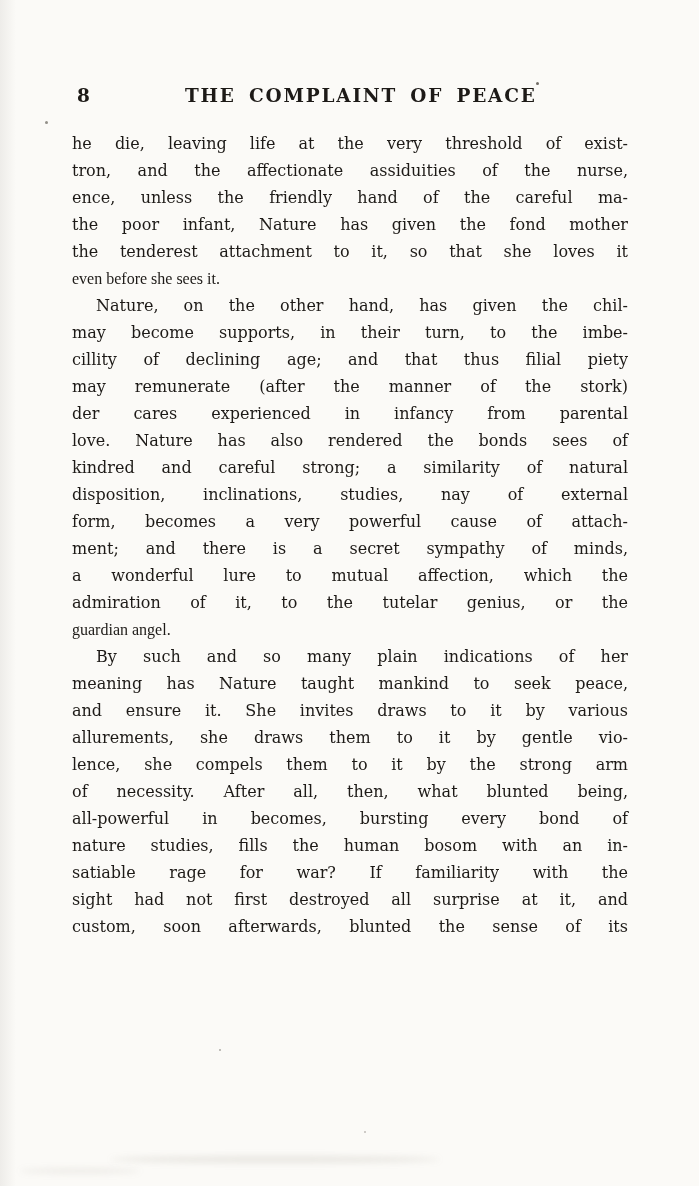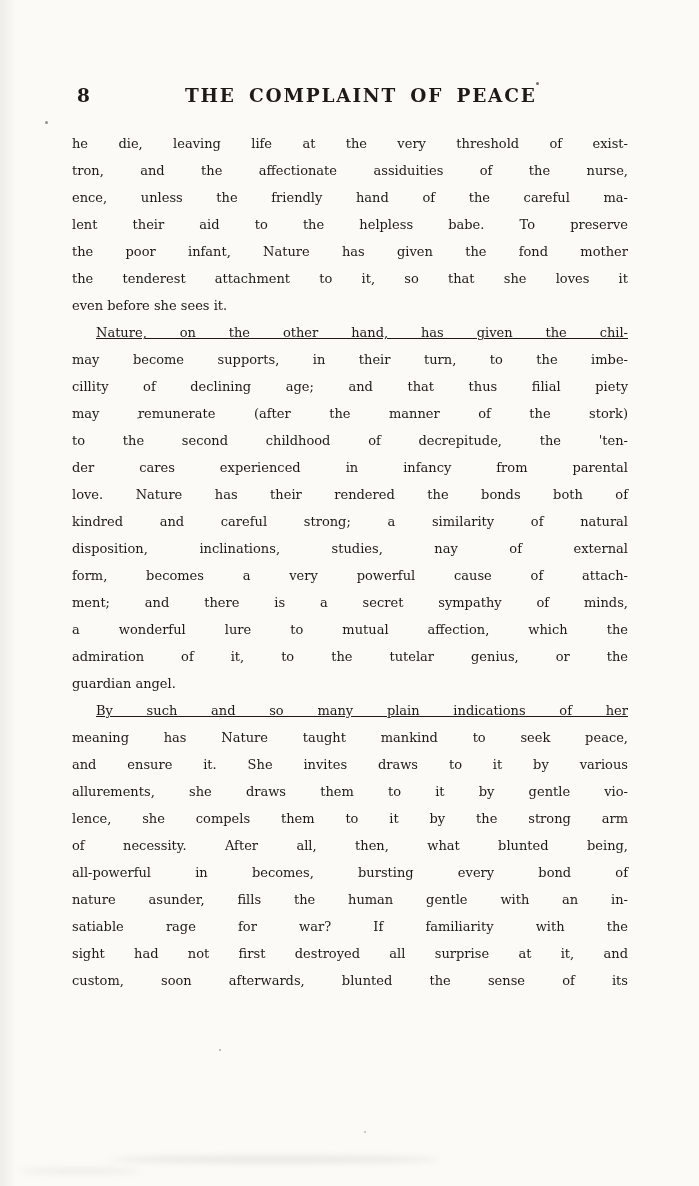--- a/index.html
+++ b/index.html
@@ -20,25 +20,25 @@
     position: absolute; top: 85px; left: 72px; right: 71px; height: 26px;
     font-weight: bold; font-size: 18.5px;
   }
   .pagenum { position: absolute; left: 5px; top: 0; letter-spacing: 1px; }
   .running-title {
     position: absolute; left: 96px; top: 0;
     letter-spacing: 1.8px; word-spacing: 5px; white-space: nowrap; margin-left: 17px;
   }
   .bodytext {
     position: absolute; top: 130px; left: 72px; width: 556px;
-    font-size: 13px; line-height: 27px;
+    font-size: 16px; line-height: 27px;
   }
   .line { text-align: justify; text-align-last: justify; }
-  .line.short { text-align-last: left; }
-  .line.indent { text-indent: 24px; text-decoration: underline; }
+  .line.short { text-align-last: left; font-family: Liberation Serif, serif; }
+  .line.indent { text-indent: 24px; }
   .speck { position: absolute; background: #4d473f; border-radius: 50%; }
   .speck.s1 { left: 536px; top: 82px;  width: 3px; height: 3px; opacity: .8; }
   .speck.s2 { left: 45px;  top: 121px; width: 3px; height: 3px; opacity: .6; }
   .speck.s3 { left: 137px; top: 417px; width: 2px; height: 2px; opacity: .5; }
   .speck.s4 { left: 219px; top: 1049px; width: 2px; height: 2px; opacity: .45; }
   .speck.s5 { left: 364px; top: 1131px; width: 2px; height: 2px; opacity: .35; }
   .smudge {
     position: absolute; left: 110px; top: 1156px; width: 330px; height: 7px;
     background: rgba(125, 118, 106, 0.14); border-radius: 50%; filter: blur(3px);
   }
@@ -56,52 +56,50 @@
   <div class="header">
     <span class="pagenum">8</span>
     <span class="running-title">THE COMPLAINT OF PEACE</span>
   </div>
 
   <div class="bodytext">
     <div>
       <div class="line">he die, leaving life at the very threshold of exist-</div>
       <div class="line">tron, and the affectionate assiduities of the nurse,</div>
       <div class="line">ence, unless the friendly hand of the careful ma-</div>
-      <div class="line">lent their aid to the helpless babe.  To preserve</div>
       <div class="line">the poor infant, Nature has given the fond mother</div>
       <div class="line">the tenderest attachment to it, so that she loves it</div>
       <div class="line short">even before she sees it.</div>
     </div>
 
     <div>
       <div class="line indent">Nature, on the other hand, has given the chil-</div>
       <div class="line">may become supports, in their turn, to the imbe-</div>
       <div class="line">cillity of declining age; and that thus filial piety</div>
       <div class="line">may remunerate (after the manner of the stork)</div>
-      <div class="line">to the second childhood of decrepitude, the 'ten-</div>
       <div class="line">der cares experienced in infancy from parental</div>
-      <div class="line">love.  Nature has their rendered the bonds both of</div>
+      <div class="line">love.  Nature has also rendered the bonds sees of</div>
       <div class="line">kindred and careful strong; a similarity of natural</div>
       <div class="line">disposition, inclinations, studies, nay of external</div>
       <div class="line">form, becomes a very powerful cause of attach-</div>
       <div class="line">ment; and there is a secret sympathy of minds,</div>
       <div class="line">a wonderful lure to mutual affection, which the</div>
       <div class="line">admiration of it, to the tutelar genius, or the</div>
       <div class="line short">guardian angel.</div>
     </div>
 
     <div>
       <div class="line indent">By such and so many plain indications of her</div>
       <div class="line">meaning has Nature taught mankind to seek peace,</div>
       <div class="line">and ensure it.  She invites draws to it by various</div>
       <div class="line">allurements, she draws them to it by gentle vio-</div>
       <div class="line">lence, she compels them to it by the strong arm</div>
       <div class="line">of necessity.  After all, then, what blunted being,</div>
       <div class="line">all-powerful in becomes, bursting every bond of</div>
-      <div class="line">nature asunder, fills the human gentle with an in-</div>
+      <div class="line">nature studies, fills the human bosom with an in-</div>
       <div class="line">satiable rage for war?  If familiarity with the</div>
       <div class="line">sight had not first destroyed all surprise at it, and</div>
       <div class="line">custom, soon afterwards, blunted the sense of its</div>
     </div>
   </div>
 
   <span class="speck s1"></span>
   <span class="speck s2"></span>
   <span class="speck s3"></span>
   <span class="speck s4"></span>

